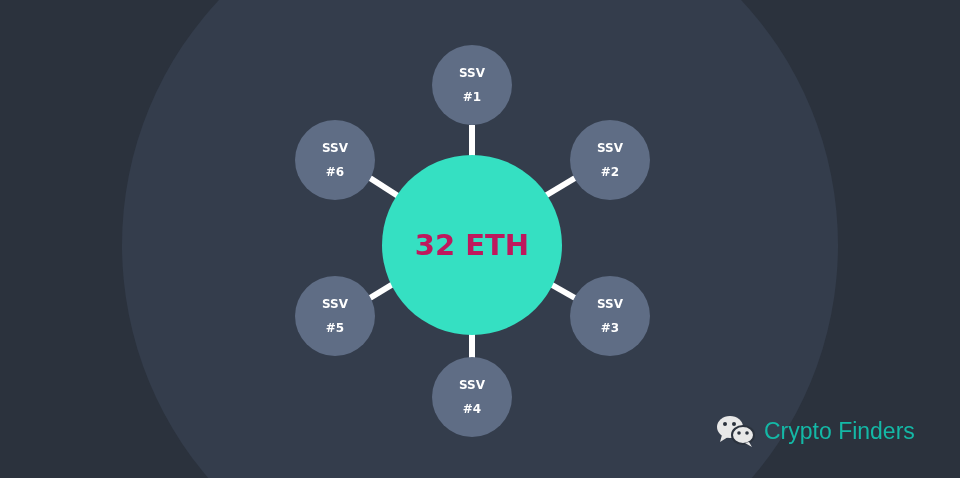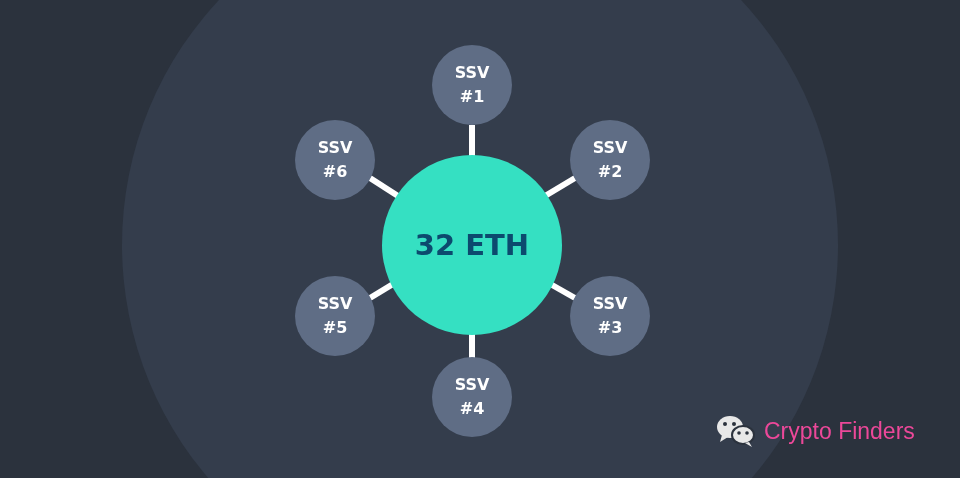--- a/index.html
+++ b/index.html
@@ -1,21 +1,21 @@
 <!DOCTYPE html>
 <html><head>
 <meta charset="utf-8">
 <style>
   html,body{margin:0;padding:0;}
   body{width:960px;height:478px;overflow:hidden;background:#2b323d;position:relative;font-family:"DejaVu Sans",sans-serif;}
   .bg-circle{position:absolute;left:122px;top:-113px;width:716px;height:716px;border-radius:50%;background:#343d4c;}
   svg.edges{position:absolute;left:0;top:0;}
-  .node{position:absolute;border-radius:50%;background:#5f6d85;color:#fff;display:flex;flex-direction:column;align-items:center;justify-content:center;font-weight:bold;font-size:16px;line-height:24px;text-align:left;}
-  .center{position:absolute;border-radius:50%;background:#35e0c2;color:#0c4a6e;display:flex;flex-direction:column;align-items:center;justify-content:center;font-weight:bold;font-size:29px;line-height:36px;text-align:center;}
-  .brand{position:absolute;left:716px;top:414px;display:flex;align-items:center;gap:8px;color:#ec4899;font-family:"Liberation Sans",sans-serif;font-size:23px;}
+  .node{position:absolute;border-radius:50%;background:#5f6d85;color:#fff;display:flex;flex-direction:column;align-items:center;justify-content:center;font-weight:bold;font-size:12px;line-height:24px;text-align:left;}
+  .center{position:absolute;border-radius:50%;background:#35e0c2;color:#be185d;display:flex;flex-direction:column;align-items:center;justify-content:center;font-weight:bold;font-size:29px;line-height:36px;text-align:center;}
+  .brand{position:absolute;left:716px;top:414px;display:flex;align-items:center;gap:8px;color:#14b8a6;font-family:"Liberation Sans",sans-serif;font-size:23px;}
 </style>
 </head>
 <body>
 
 <div class="bg-circle"></div>
 
 <svg class="edges" width="960" height="478">
   <g stroke="#ffffff" stroke-width="6">
     <line x1="472" y1="125" x2="472" y2="160"></line>
     <line x1="575" y1="178" x2="545" y2="196"></line>

